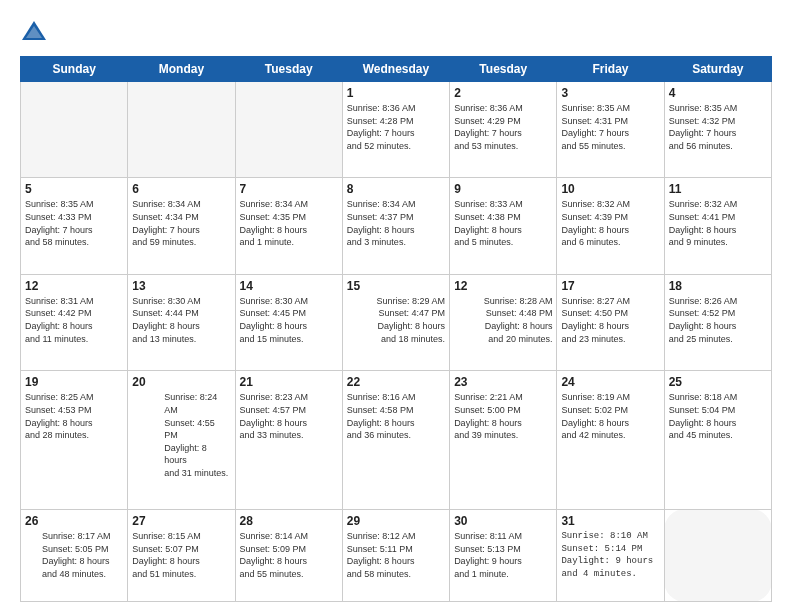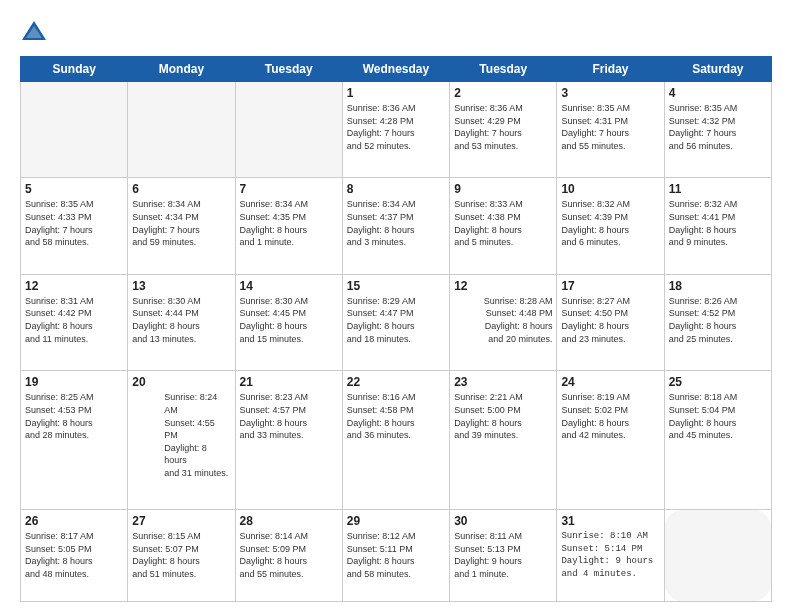--- a/index.html
+++ b/index.html
@@ -233,21 +233,21 @@
           </td>
           <td>
             <span class="day-num">14</span>
             <div class="day-info" style="white-space: pre-line;">Sunrise: 8:30 AM
 Sunset: 4:45 PM
 Daylight: 8 hours
 and 15 minutes.</div>
           </td>
           <td>
             <span class="day-num">15</span>
-            <div class="day-info" style="white-space: pre-line;">Sunrise: 8:29 AM
+            <div class="day-info" style="white-space: pre-line; text-align: right;">Sunrise: 8:29 AM
 Sunset: 4:47 PM
 Daylight: 8 hours
 and 18 minutes.</div>
           </td>
           <td>
             <span class="day-num">12</span>
             <div class="day-info" style="white-space: pre-line; text-align: right;">Sunrise: 8:28 AM
 Sunset: 4:48 PM
 Daylight: 8 hours
 and 20 minutes.</div>
@@ -314,21 +314,21 @@
             <span class="day-num">25</span>
             <div class="day-info" style="white-space: pre-line;">Sunrise: 8:18 AM
 Sunset: 5:04 PM
 Daylight: 8 hours
 and 45 minutes.</div>
           </td>
         </tr>
         <tr>
           <td>
             <span class="day-num">26</span>
-            <div class="day-info" style="white-space: pre-line;">Sunrise: 8:17 AM
+            <div class="day-info" style="white-space: pre-line; margin-left: 17px;">Sunrise: 8:17 AM
 Sunset: 5:05 PM
 Daylight: 8 hours
 and 48 minutes.</div>
           </td>
           <td>
             <span class="day-num">27</span>
             <div class="day-info" style="white-space: pre-line;">Sunrise: 8:15 AM
 Sunset: 5:07 PM
 Daylight: 8 hours
 and 51 minutes.</div>

